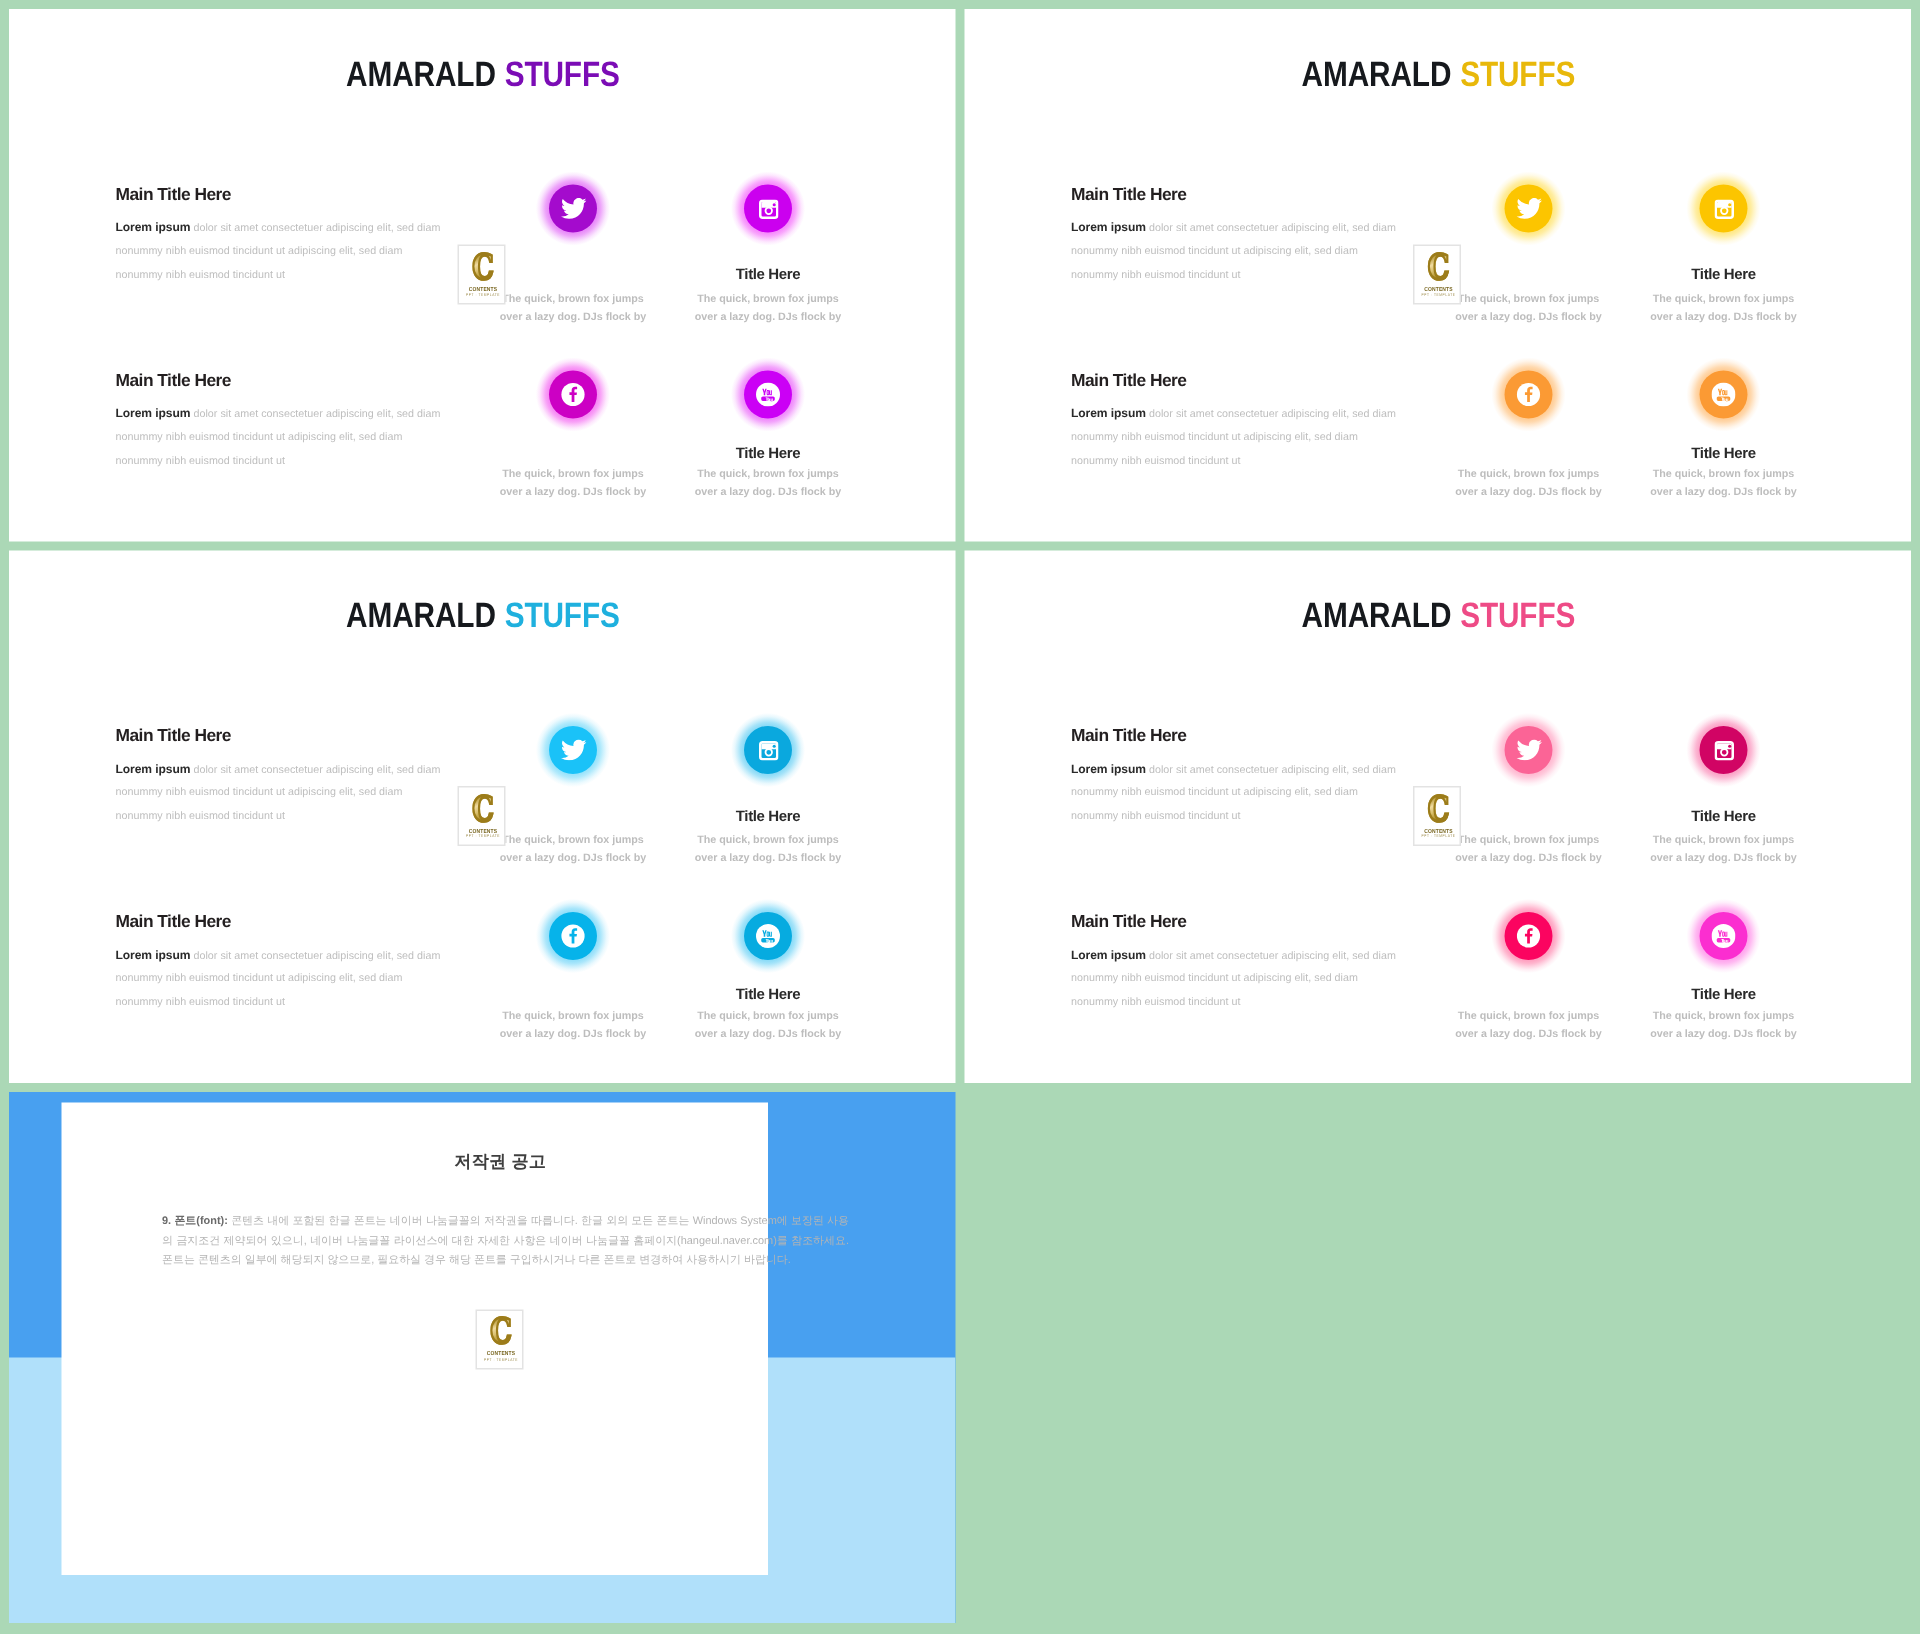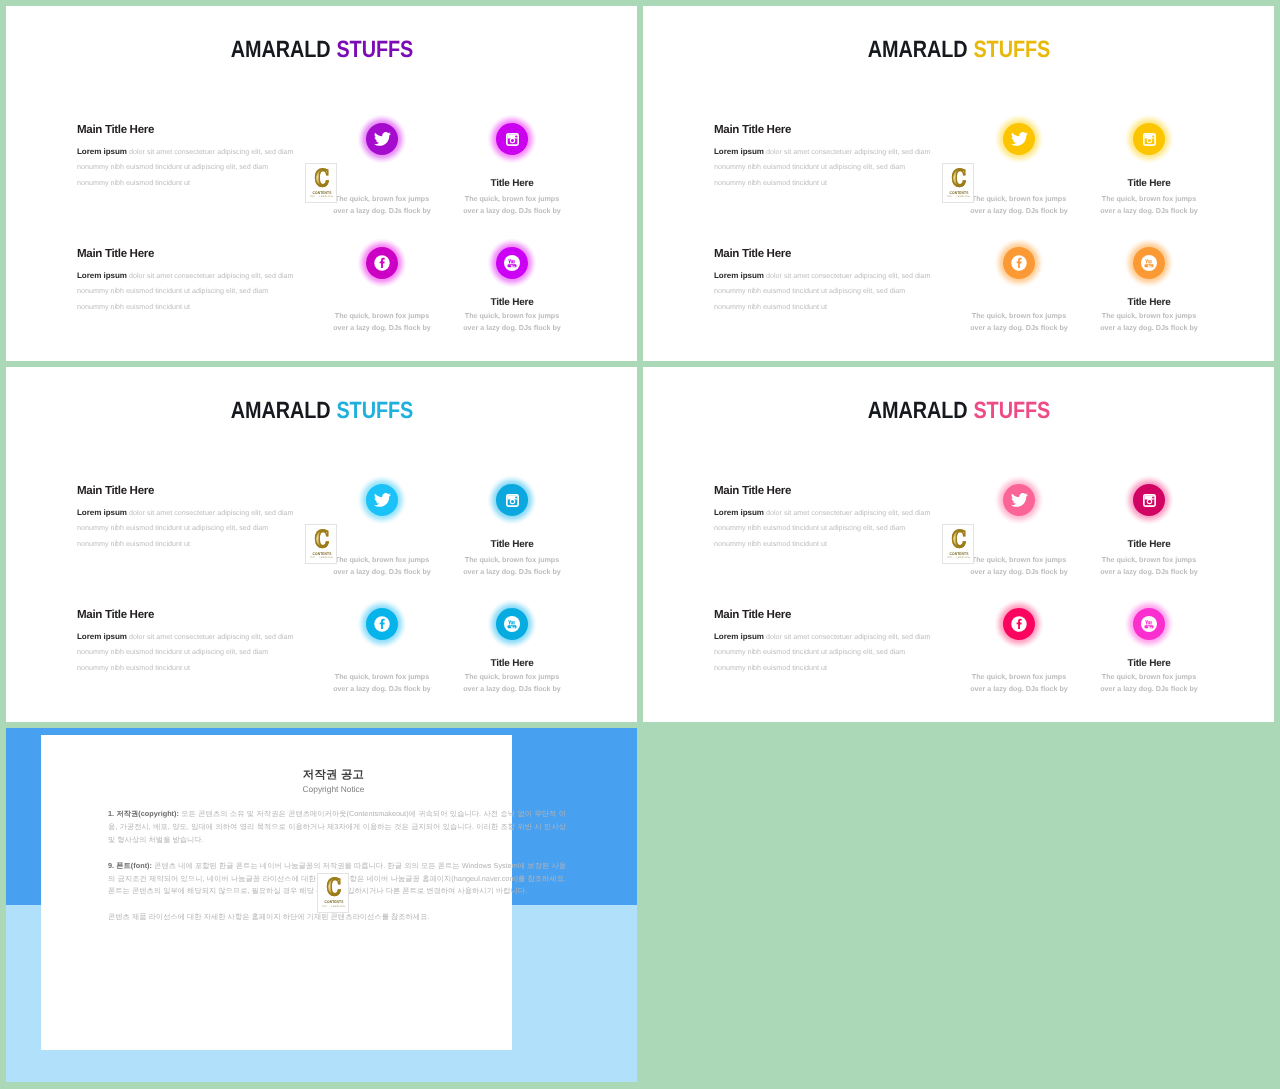--- a/index.html
+++ b/index.html
@@ -429,25 +429,22 @@
       <div class="logo" style="left:299px;top:157px">
         <div class="cc">C</div>
         <div class="n1">CONTENTS</div>
         <div class="n2">PPT · TEMPLATE</div>
       </div>
   </div>
   <div class="s5">
     <div class="lower"></div>
     <div class="paper">
       <div class="cr-h1">저작권 공고</div>
-      <div class="cr-h2">Copyright Notice</div>
       <div class="cr-body">
-        <p><b>1. 저작권(copyright):</b><span> 모든 콘텐츠의 소유 및 저작권은 콘텐츠메이커아웃(Contentsmakeout)에 귀속되어 있습니다. 사전 승낙 없이 무단적 이용, 가공전시, 배포, 양도, 임대에 의하여 영리 목적으로 이용하거나 제3자에게 이용하는 것은 금지되어 있습니다. 이러한 조항 위반 시 민사상 및 형사상의 처벌을 받습니다.</span></p>
         <p><b>9. 폰트(font):</b><span> 콘텐츠 내에 포함된 한글 폰트는 네이버 나눔글꼴의 저작권을 따릅니다. 한글 외의 모든 폰트는 Windows System에 보장된 사용의 금지조건 제약되어 있으니, 네이버 나눔글꼴 라이선스에 대한 자세한 사항은 네이버 나눔글꼴 홈페이지(hangeul.naver.com)를 참조하세요. 폰트는 콘텐츠의 일부에 해당되지 않으므로, 필요하실 경우 해당 폰트를 구입하시거나 다른 폰트로 변경하여 사용하시기 바랍니다.</span></p>
-        <p><span>콘텐츠 제품 라이선스에 대한 자세한 사항은 홈페이지 하단에 기재된 콘텐츠라이선스를 참조하세요.</span></p>
       </div>
       <div class="logo" style="left:275.6px;top:137.8px">
         <div class="cc">C</div>
         <div class="n1">CONTENTS</div>
         <div class="n2">PPT · TEMPLATE</div>
       </div>
     </div>
   </div>
 </div>
 

